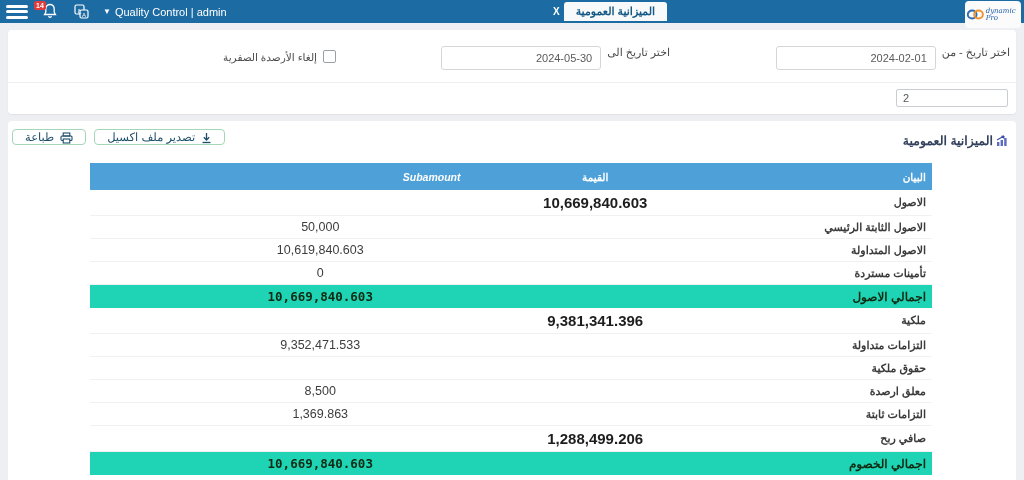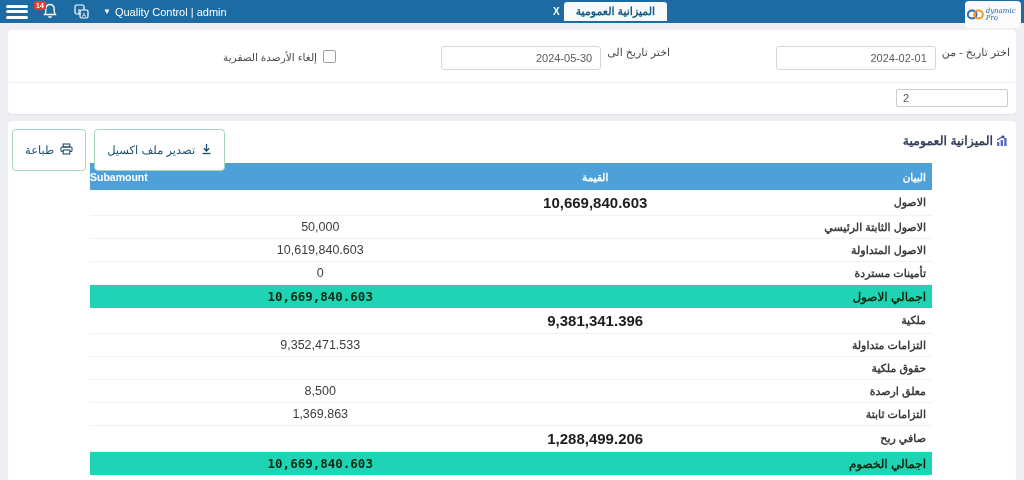--- a/index.html
+++ b/index.html
@@ -33,28 +33,28 @@
   .chk-box { width:13px; height:13px; border:1px solid #9aa0a6; border-radius:2px; background:#fff; cursor:pointer; }
   .chk-label { font-size:10.5px; color:#4a4a4a; }
   .level-row { position:absolute; top:52px; right:0; left:0; border-top:1px solid #eceff1; height:32px; }
   .level-input { position:absolute; top:6px; right:8px; width:112px; height:18px; border:1px solid #c9ccd0; border-radius:2px; font-size:11px; color:#555; padding:0 6px; text-align:left; direction:ltr; font-family:"Liberation Sans",sans-serif; }
 
   
   .content-card { position:absolute; top:121px; right:8px; left:8px; bottom:0; background:#fff; border-radius:4px 4px 0 0; }
   .title-row { position:relative; height:42px; }
   .report-title { position:absolute; top:12px; right:6px; display:flex; align-items:center; gap:3px; font-size:12.5px; font-weight:bold; color:#33415c; }
   .btns { position:absolute; top:8px; left:4px; display:flex; gap:8px; }
-  .btn { display:flex; align-items:flex-start; gap:6px; background:#fff; border:1px solid #a5d6b7; border-radius:4px; padding:13px 12px; font-size:11.5px; color:#1d4e6b; cursor:pointer; font-family:"Liberation Sans",sans-serif; }
+  .btn { display:flex; align-items:flex-end; gap:6px; background:#fff; border:1px solid #a5d6b7; border-radius:4px; padding:0 12px; font-size:11.5px; color:#1d4e6b; cursor:pointer; font-family:"Liberation Sans",sans-serif; }
 
   
   .bs-table { margin-right:84px; width:842px; direction:rtl; }
   .thead { display:grid; grid-template-columns:24% 32% 44%; background:#4da0d8; height:27px; align-items:center; color:#fff; font-size:10.5px; font-weight:bold; }
   .th-bayan { text-align:right; padding-right:6px; }
   .th-qima { text-align:center; }
-  .th-sub { text-align:left; direction:ltr; }
+  .th-sub { text-align:right; direction:ltr;font-style:italic; }
   .trow { display:grid; grid-template-columns:24% 32% 44%; min-height:23px; align-items:center; border-bottom:1px solid #f1f1f1; background:#fff; }
   .c-bayan { padding-right:6px; font-size:11px; color:#3b3b3b; font-weight:bold; }
   .c-qima { text-align:center; font-size:13px; color:#333; }
   .c-sub { text-align:center; padding-left:90px; font-size:12.5px; color:#3d3d3d; direction:ltr; }
   .trow.group { min-height:26px; }
   .trow.group .c-qima { font-weight:bold; font-size:15px; color:#1d1d1d; }
   .trow.total { background:#1fd4b4; border-bottom:none; min-height:23px; }
   .trow.total .c-bayan { font-weight:bold; color:#102a12; font-size:12px; }
   .trow.total .c-sub { font-family:"DejaVu Sans Mono",monospace; font-weight:bold; font-size:12.5px; color:#102a12; }
 

